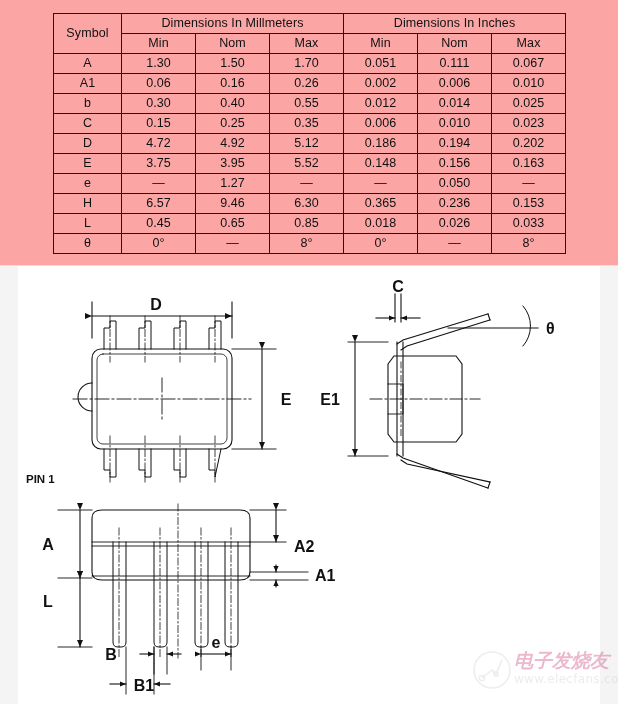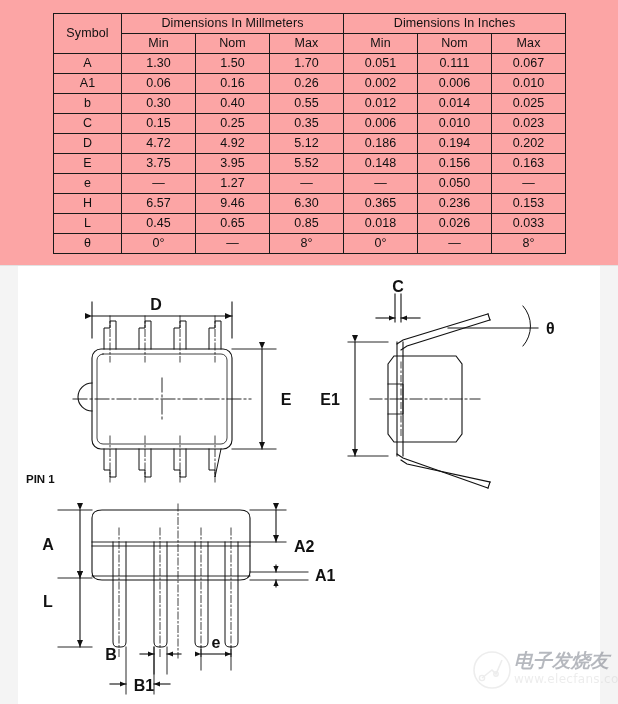--- a/index.html
+++ b/index.html
@@ -95,21 +95,21 @@
   #wm-logo {
     position: absolute;
     left: 0px;
     top: 8px;
   }
   #wm-cn {
     position: absolute;
     left: 42px;
     top: 6px;
     font-size: 19px;
-    color: #0f172a;
+    color: #be185d;
     font-family: "DejaVu Sans", sans-serif;
     white-space: nowrap;
     font-style: italic;
     font-weight: bold;
   }
   #wm-url {
     position: absolute;
     left: 42px;
     top: 30px;
     font-size: 12px;

